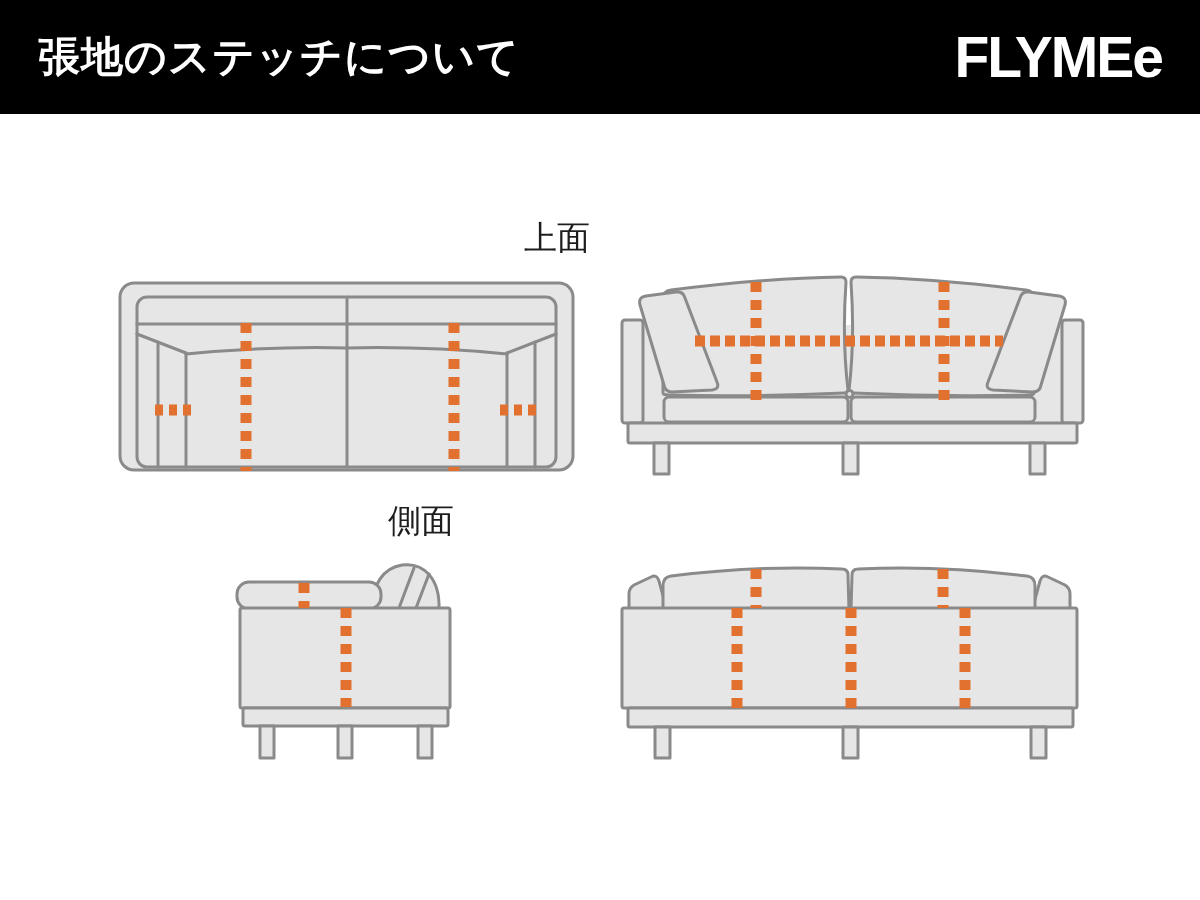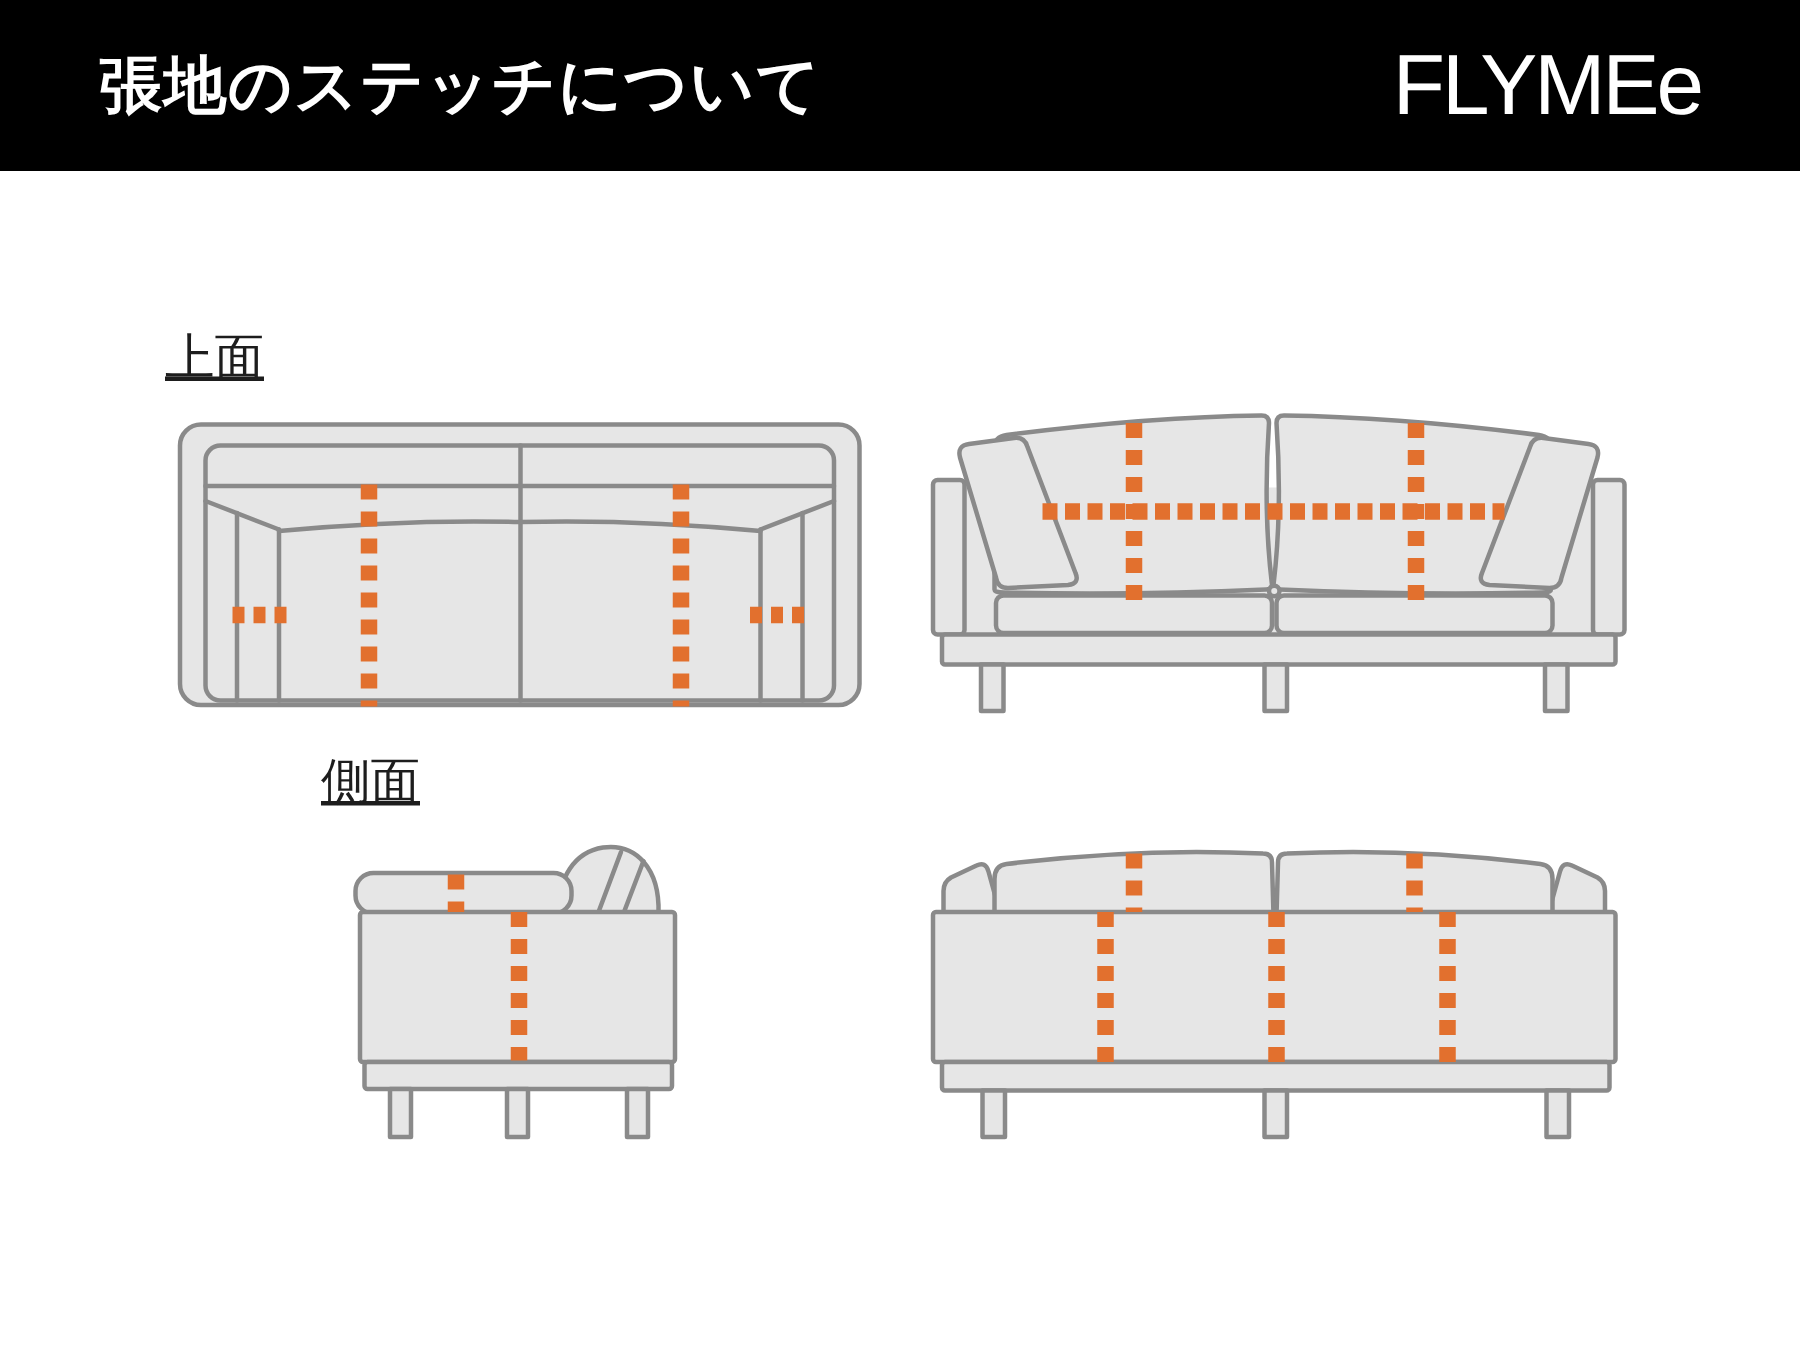--- a/index.html
+++ b/index.html
@@ -6,28 +6,28 @@
     --header-bg:#000000; --header-text:#ffffff; --background:#ffffff;
     --stitch:#e2702e; --outline:#8a8a8a; --fill:#e6e6e6; --label-text:#1d1d1d;
   }
   * { margin:0; padding:0; box-sizing:border-box; }
   html,body { width:1200px; height:900px; background:var(--background);
     font-family:"Liberation Sans","DejaVu Sans",sans-serif; overflow:hidden; }
   .stage { position:relative; width:1200px; height:900px; }
 
   .header { position:absolute; left:0; top:0; width:1200px; height:114px;
     background:var(--header-bg); display:flex; align-items:center;
-    justify-content:space-between; padding:0 66px; }
+    justify-content:space-between; padding:0 38px; }
   .header-title { color:var(--header-text); font-size:42px; font-weight:bold;
     letter-spacing:1px; }
-  .header-logo { color:var(--header-text); font-size:57px; font-weight:normal;
+  .header-logo { color:var(--header-text); font-size:57px; font-weight:bold;
     letter-spacing:-2px; }
 
   .view-label { position:absolute; font-size:33px; color:var(--label-text);
-    text-align:left; line-height:1;text-decoration:underline; }
+    text-align:right; line-height:1; }
   .lbl-top   { left:110px; top:221px; width:480px; }
   .lbl-front { left:615px; top:221px; width:480px; }
   .lbl-side  { left:214px; top:504px; width:240px; }
   .lbl-back  { left:615px; top:504px; width:480px; }
 
   svg { position:absolute; overflow:visible; }
   .svg-top   { left:110px; top:275px; }
   .svg-front { left:615px; top:265px; }
   .svg-side  { left:225px; top:555px; }
   .svg-back  { left:615px; top:560px; }

